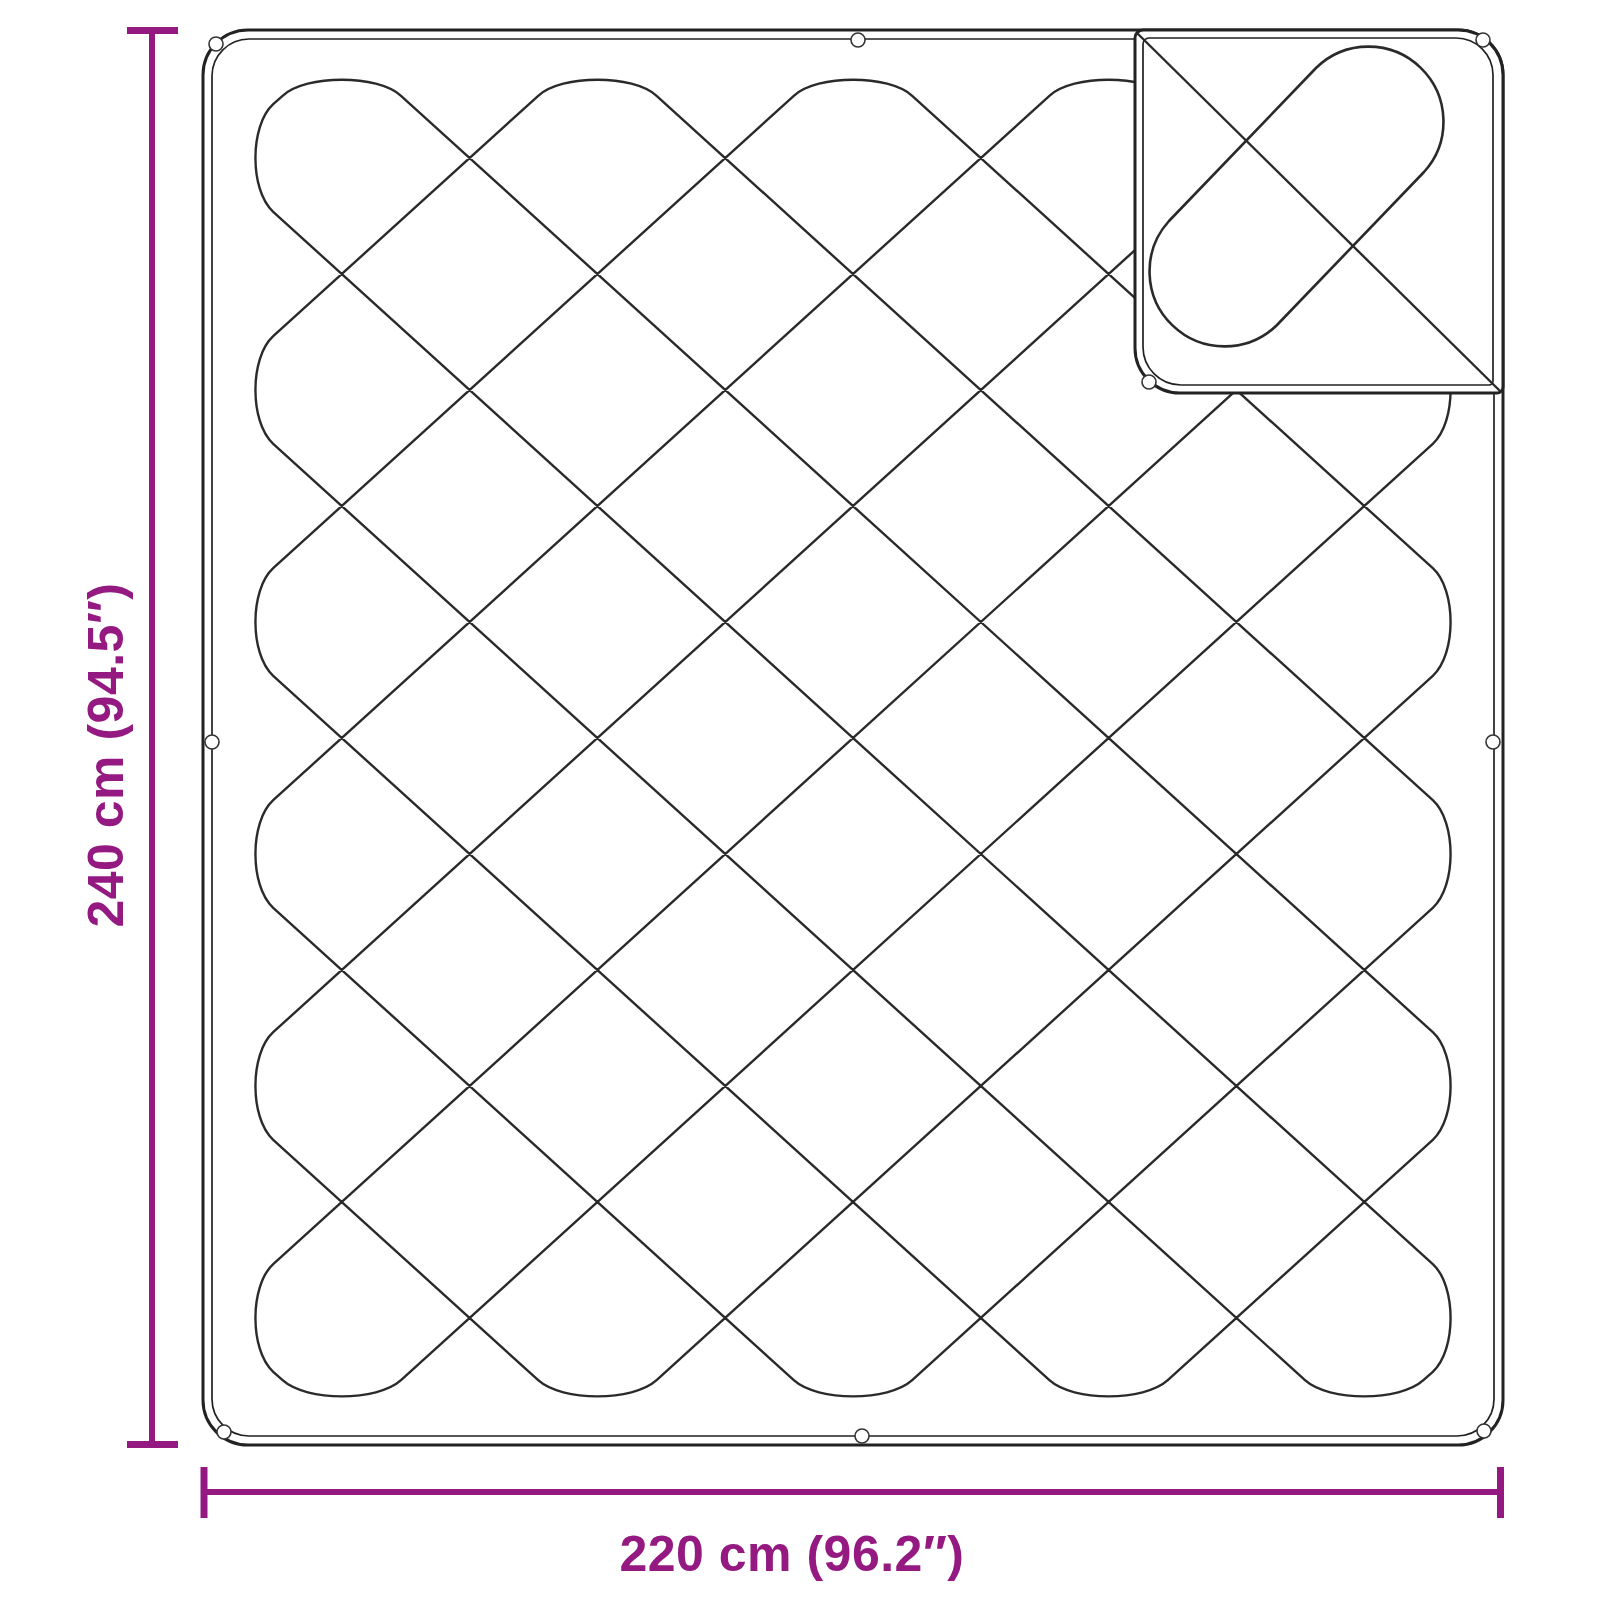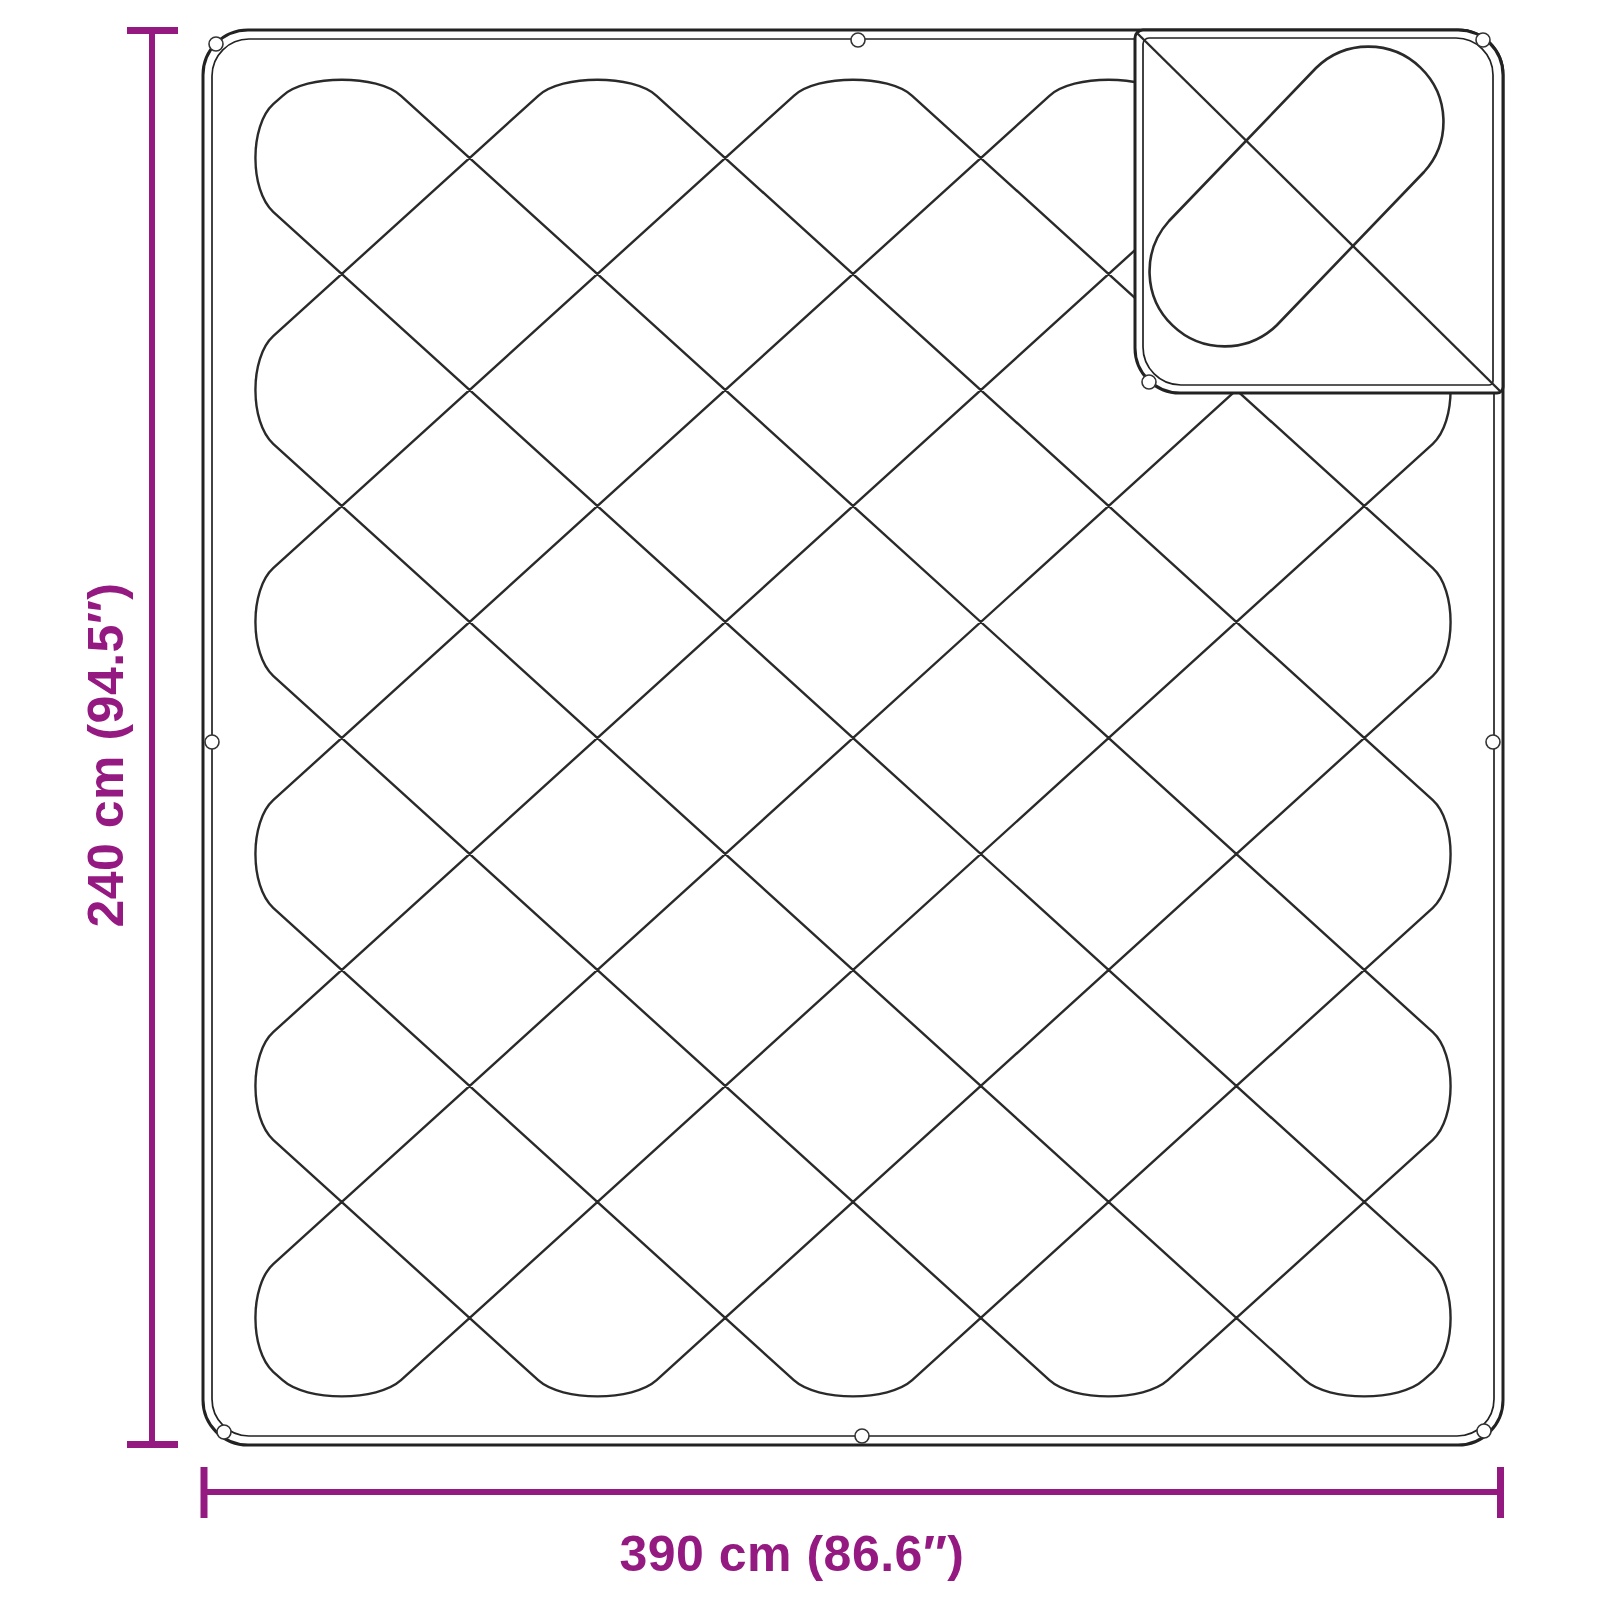--- a/index.html
+++ b/index.html
@@ -59,13 +59,13 @@
     <path class="fill-white" stroke="#2a2a2a" stroke-width="2.6" d="M1277 325 L1424 172 A75 75 0 0 0 1316 68 L1169 221 A75 75 0 0 0 1277 325 Z"></path>
     <line stroke="#2a2a2a" stroke-width="2.4" x1="1137" y1="33" x2="1500" y2="391"></line>
     <g>
       <circle class="eyelet" cx="1483" cy="40" r="7"></circle>
       <circle class="eyelet" cx="1149" cy="382" r="7"></circle>
     </g>
   </g>
 </svg>
 
 <div class="dim-label v">240 cm (94.5″)</div>
-<div class="dim-label h">390 cm (86.6″)</div>
+<div class="dim-label h">220 cm (96.2″)</div>
 
 </body></html>

